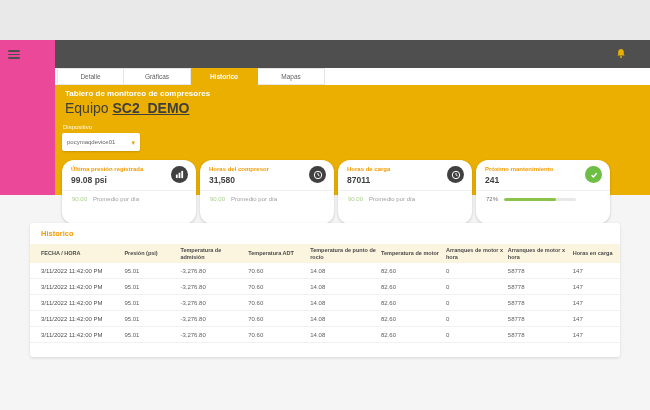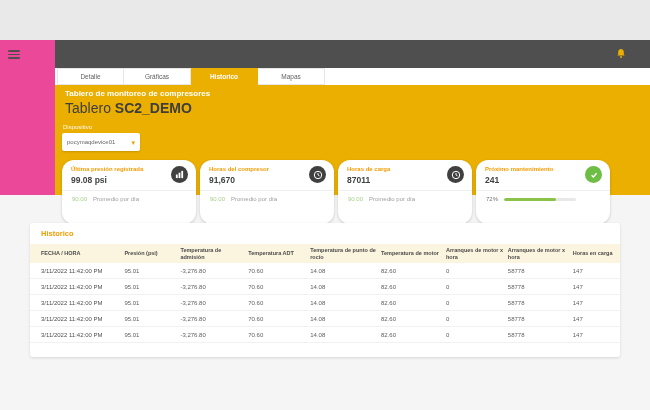--- a/index.html
+++ b/index.html
@@ -16,21 +16,21 @@
   
   .tabrow { position:absolute; left:55px; top:28px; right:0; height:17px; background:#ffffff; display:flex; padding-left:2px; }
   .tab { width:67px; height:17px; display:flex; align-items:center; justify-content:center;
          font-size:6.5px; color:#5f5f5f; border:1px solid #e6e6e6; border-left-width:0; background:#fff; cursor:pointer; }
   .tab:first-child { border-left-width:1px; }
   .tab.active { background:#EAAF00; color:#ffffff; font-weight:bold; border-color:#EAAF00; }
   
   .hero { position:absolute; left:55px; top:45px; right:0; height:110px; background:#EAAF00; }
   .hero-title { position:absolute; left:65px; top:49px; font-size:8px; font-weight:bold; color:#ffffff; }
   .equipo { position:absolute; left:65px; top:60px; font-size:14px; color:#3E3E3E; }
-  .equipo b { font-weight:800; }
+  .equipo b { font-weight:800;text-decoration:underline; }
   .disp-label { position:absolute; left:63px; top:84px; font-size:6px; color:rgba(255,255,255,0.92); }
   .device-select { position:absolute; left:62px; top:93px; width:78px; height:18px; background:#ffffff;
     border-radius:2px; font-size:6px; color:#666; display:flex; align-items:center; padding:0 5px; cursor:pointer;
     box-shadow:0 1px 2px rgba(0,0,0,0.15); }
   .device-select .caret { margin-left:auto; color:#E8A200; font-size:7px; line-height:1; }
   
   .lower { position:absolute; left:0; top:155px; right:0; bottom:0; background:#F5F5F5; }
   
   .card { position:absolute; top:120px; width:134px; height:64px; background:#ffffff; border-radius:12px;
     box-shadow:0 1px 3px rgba(0,0,0,0.18); z-index:2; }
@@ -84,21 +84,21 @@
   <div class="tabrow">
     <div class="tab">Detalle</div>
     <div class="tab">Gráficas</div>
     <div class="tab active">Historico</div>
     <div class="tab">Mapas</div>
   </div>
 
   <div class="hero"></div>
   <div class="hero-title">Tablero de monitoreo de compresores</div>
   <div class="equipo">
-    <span>Tablero</span>
+    <span>Equipo</span>
     <b>SC2_DEMO</b>
   </div>
   <div class="disp-label">Dispositivo</div>
   <div class="device-select">
     <span>pocymaqdevice01</span>
     <span class="caret">▾</span>
   </div>
 
   <div class="lower"></div>
 
@@ -116,21 +116,21 @@
     </div>
     <div class="footer">
       <span class="fval">90.00</span>
       <span class="flabel">Promedio por día</span>
     </div>
   </div>
 
   <div class="card" style="left:200px">
     <div class="body">
       <div class="ctitle">Horas del compresor</div>
-      <div class="cvalue">91,670</div>
+      <div class="cvalue">31,580</div>
       <div class="circle">
         <svg width="10" height="10" viewBox="0 0 10 10">
           <circle cx="5" cy="5" r="3.7" fill="none" stroke="#fff" stroke-width="1"></circle>
           <path d="M5 3 L5 5 L6.5 5.8" fill="none" stroke="#fff" stroke-width="0.9"></path>
         </svg>
       </div>
     </div>
     <div class="footer">
       <span class="fval">90.00</span>
       <span class="flabel">Promedio por día</span>

